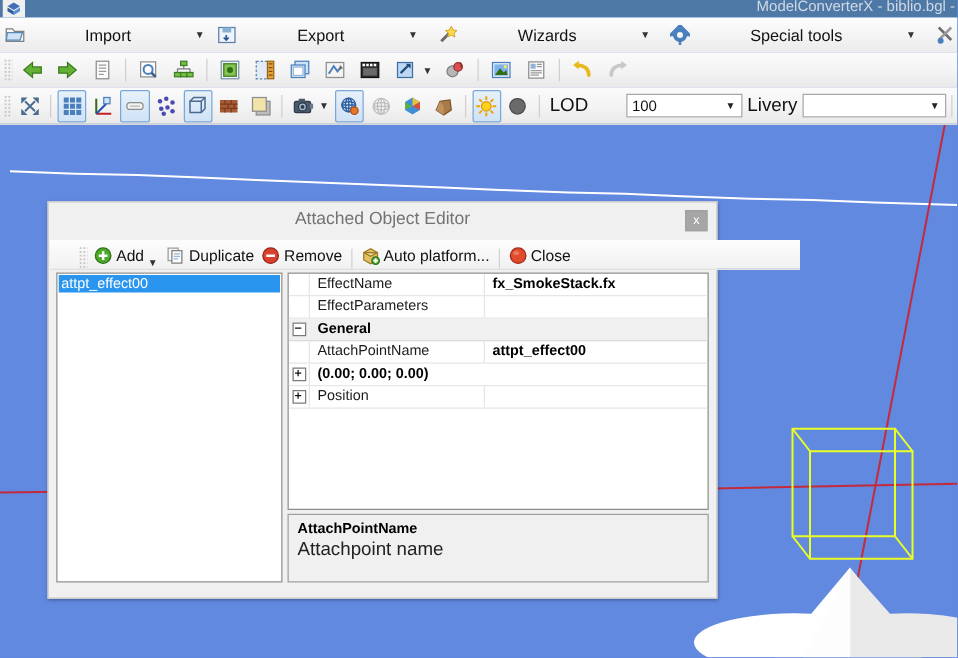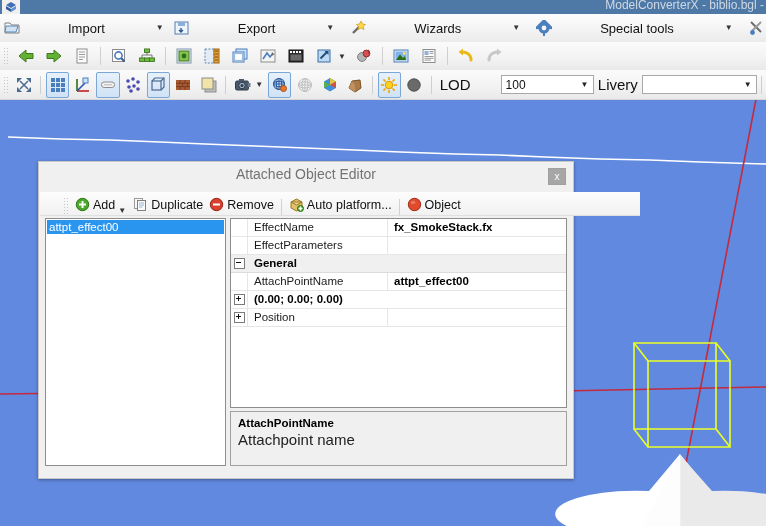--- a/index.html
+++ b/index.html
@@ -651,21 +651,21 @@
 
     <div class="dsep"></div>
 
     <div class="dbtn">
       <span>
         <svg class="ico" width="15" height="15" viewBox="0 0 15 15">
           <circle cx="7.5" cy="7.5" r="6.2" fill="#e24a2e" stroke="#9c2a18" stroke-width="1"></circle>
           <ellipse cx="6" cy="5.4" rx="2.4" ry="1.6" fill="#f08a72" opacity=".7"></ellipse>
         </svg>
       </span>
-      <span class="dlabel">Object</span>
+      <span class="dlabel">Close</span>
     </div>
   </div>
 </div>
 
 <div id="objList">
   <div class="listitem sel">attpt_effect00</div>
 </div>
 
 <div id="propGrid">
 

